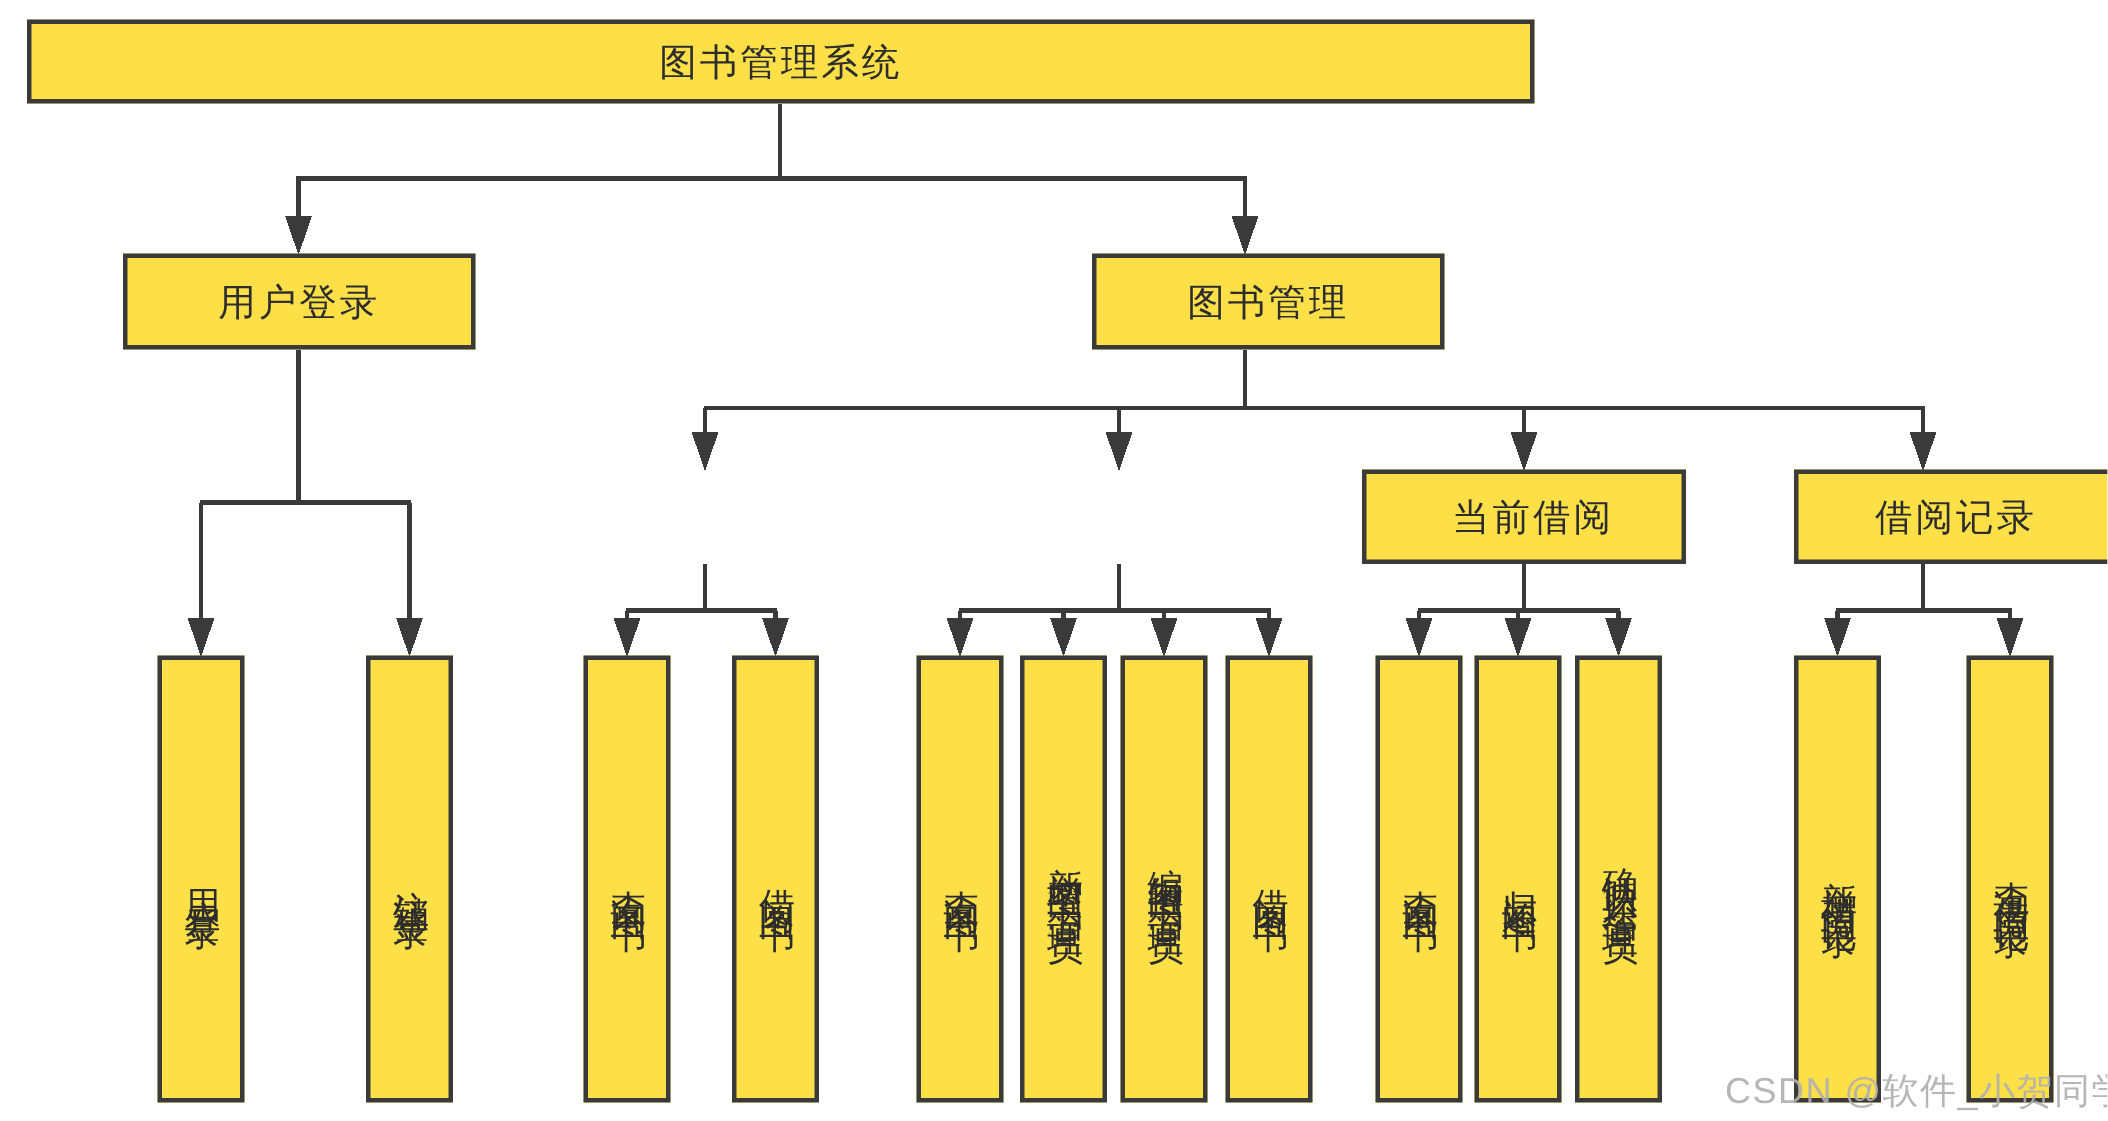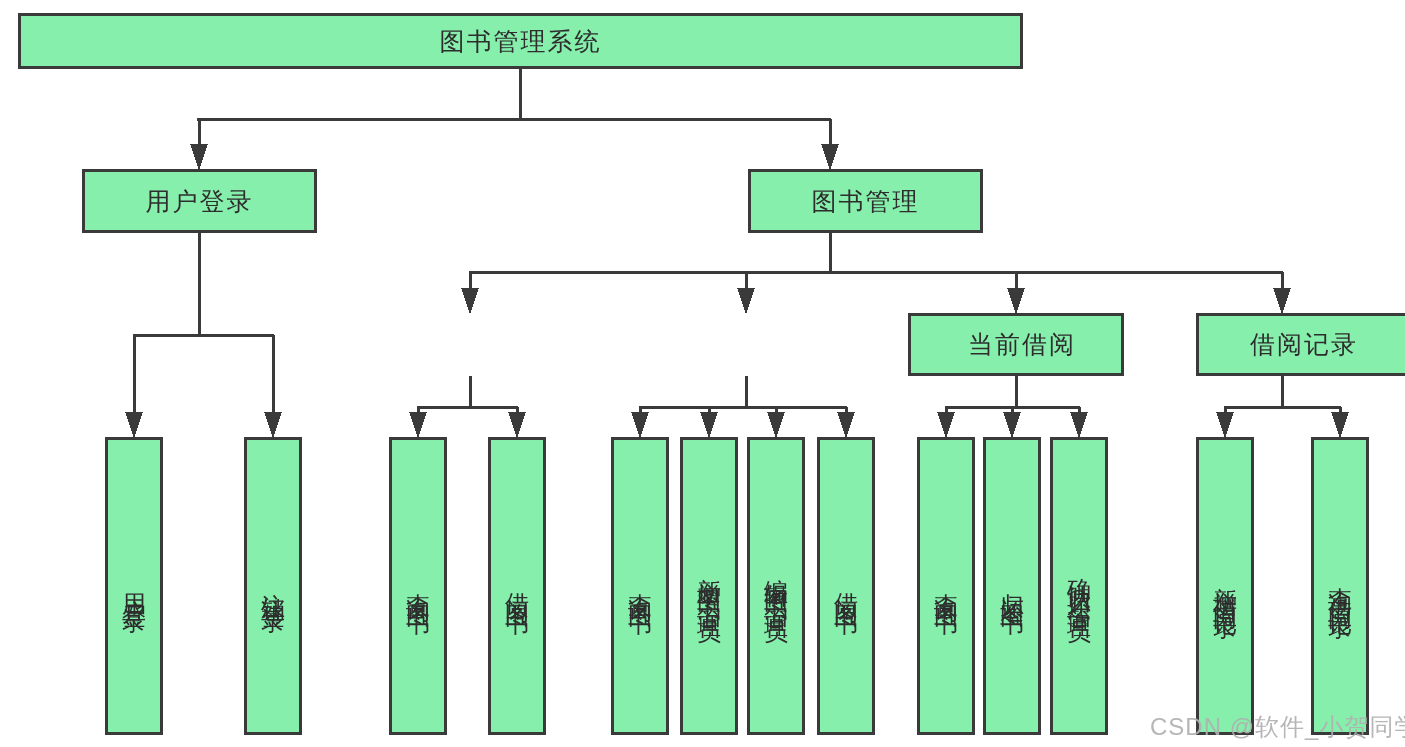--- a/index.html
+++ b/index.html
@@ -20,21 +20,21 @@
     left: 0;
     top: 0;
     width: 1405px;
     height: 747px;
     z-index: 1;
   }
   .node {
     position: absolute;
     box-sizing: border-box;
     border: 3px solid #3a3a3a;
-    background: #86efac;
+    background: #fde047;
     display: flex;
     align-items: center;
     justify-content: center;
     color: #2d2d2d;
     font-size: 25px;
     letter-spacing: 2px;
     z-index: 2;
     white-space: nowrap;
   }
   .vnode {
@@ -126,21 +126,21 @@
     <polygon points="1331,412 1349,412 1340,438" stroke="none"></polygon>
   </svg>
 
   <div class="node" style="left:18px; top:13px; width:1005px; height:56px;">
     <span>图书管理系统</span>
   </div>
 
   <div class="node" style="left:82px; top:169px; width:235px; height:64px;">
     <span>用户登录</span>
   </div>
-  <div class="node" style="left:748px; top:169px; width:235px; height:64px;">
+  <div class="node" style="left:728px; top:169px; width:235px; height:64px;">
     <span>图书管理</span>
   </div>
 
   <div class="node" style="left:908px; top:313px; width:216px; height:63px;padding-left:12px;">
     <span>当前借阅</span>
   </div>
   <div class="node" style="left:1174px; top:313px; width:216px; height:63px;margin-left:22px;">
     <span>借阅记录</span>
   </div>
 

